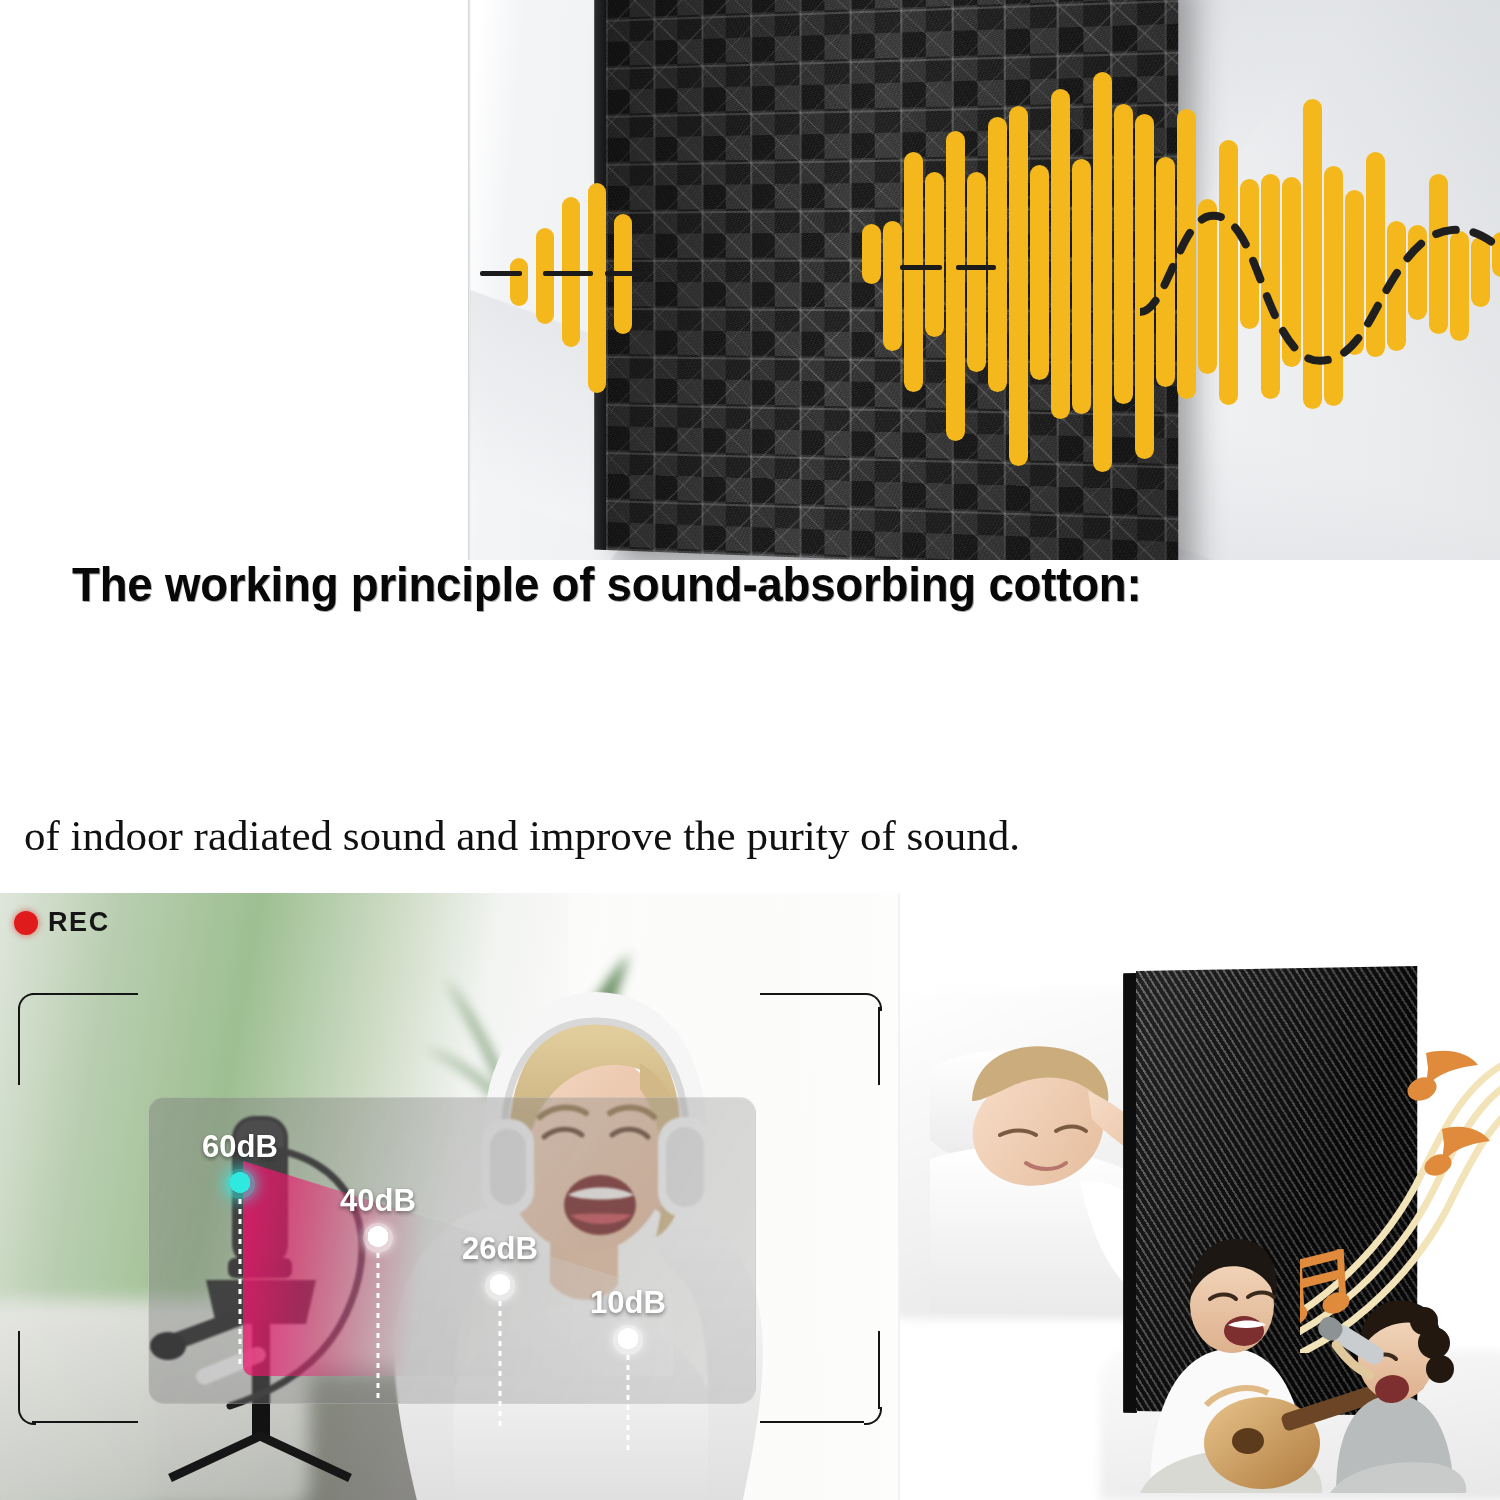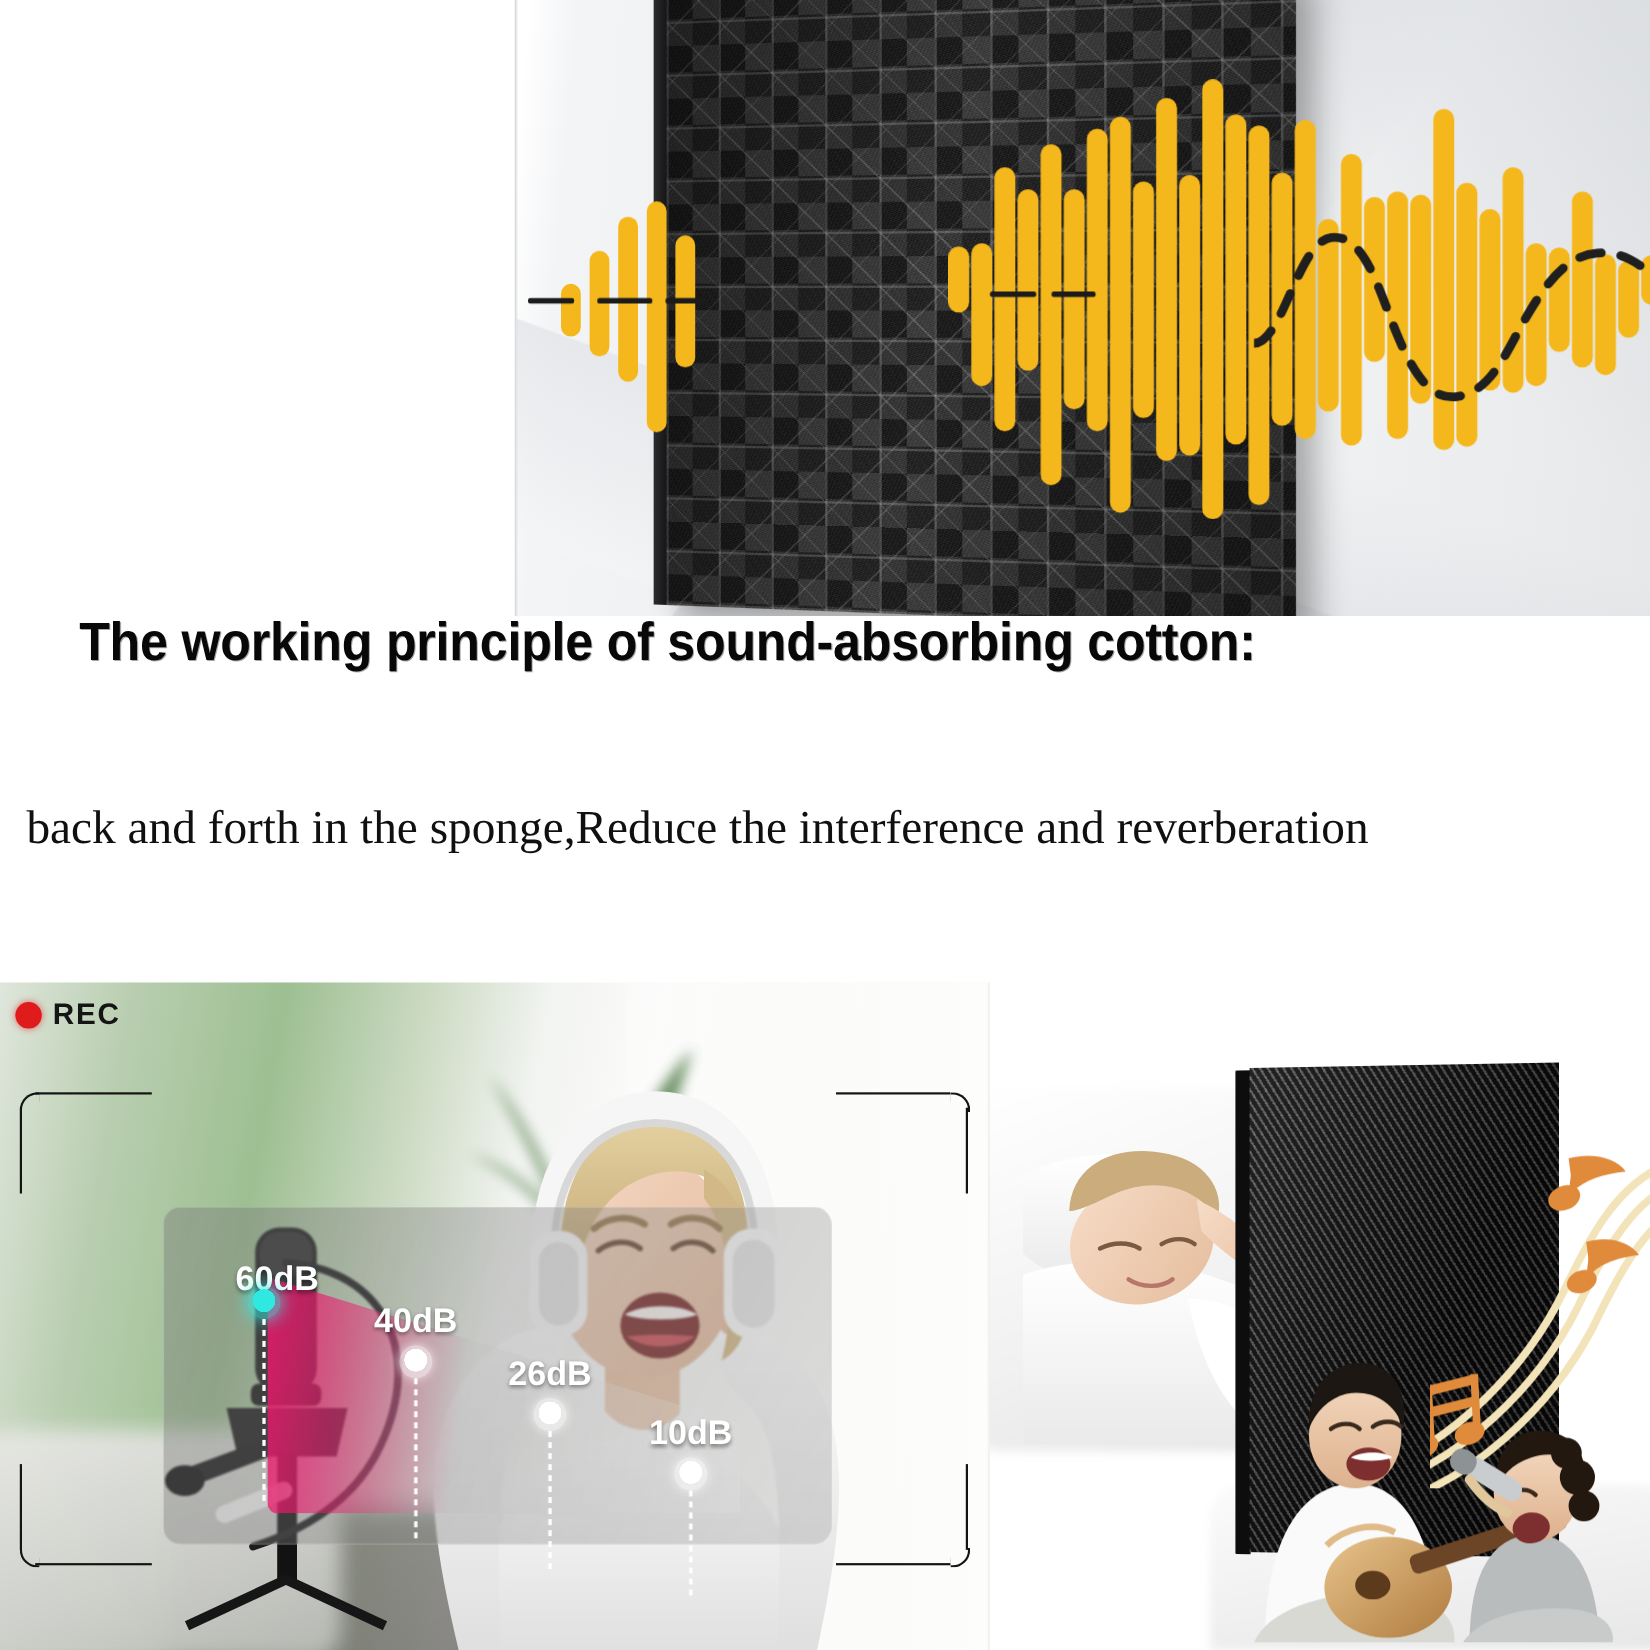--- a/index.html
+++ b/index.html
@@ -210,21 +210,21 @@
     <div class="wave-mid-line" style="left:900px;top:265px;width:42px;"></div>
     <div class="wave-mid-line" style="left:956px;top:265px;width:40px;"></div>
 
     <svg class="sine" viewBox="0 0 370 290">
       <path d="M0,212 C26,212 40,120 70,116 C100,112 112,160 130,204 C150,252 168,268 194,258
                C220,248 232,214 250,184 C268,154 286,132 312,130 C338,128 352,142 370,156" fill="none" stroke="#1f1f1f" stroke-width="8" stroke-linecap="round" stroke-dasharray="20 18"></path>
     </svg>
   </div>
 
   <div class="headline">The working principle of sound-absorbing cotton:</div>
-  <div class="body-line bl2">back and forth in the sponge,Reduce the interference and reverberation</div>
+  <div class="body-line bl3">of indoor radiated sound and improve the purity of sound.</div>
 
   <div class="shot-left">
     <div class="room-bg"></div>
     <div class="room-wall-r"></div>
 
     <svg class="plant" viewBox="0 0 290 290" style="filter:blur(6px);opacity:.85;">
       <g fill="#4e7a45">
         <path d="M150,285 C160,200 185,130 240,70 C215,150 190,210 175,285 Z"></path>
         <path d="M150,285 C120,210 100,150 55,95 C95,165 120,215 135,285 Z"></path>
         <path d="M150,285 C165,215 200,165 265,140 C210,180 180,225 165,285 Z"></path>
@@ -320,21 +320,21 @@
       <i class="v" style="left:118px;top:0;height:78px;"></i>
       <i class="h" style="left:0;top:90px;width:104px;"></i>
       <i class="h" style="left:104px;top:76px;width:16px;height:16px;background:none;border-bottom:2px solid #141414;border-right:2px solid #141414;border-bottom-right-radius:16px;"></i>
     </div>
 
     <div class="glass"></div>
     <div class="cone-shape"></div>
 
     <div id="db-markers">
         <div class="db">
-          <div class="db-label" style="left: 252px; top: 236px; margin-top: 16px;">60dB</div>
+          <div class="db-label" style="left: 240px; top: 236px;">60dB</div>
           <div class="db-dot cyan" style="left: 240px; top: 276px;"></div>
           <div class="db-stem" style="left: 240px; top: 306px; height: 170px;"></div>
         </div>
         <div class="db">
           <div class="db-label" style="left: 378px; top: 290px;">40dB</div>
           <div class="db-dot" style="left: 378px; top: 330px;"></div>
           <div class="db-stem" style="left: 378px; top: 360px; height: 150px;"></div>
         </div>
         <div class="db">
           <div class="db-label" style="left: 500px; top: 338px;">26dB</div>

